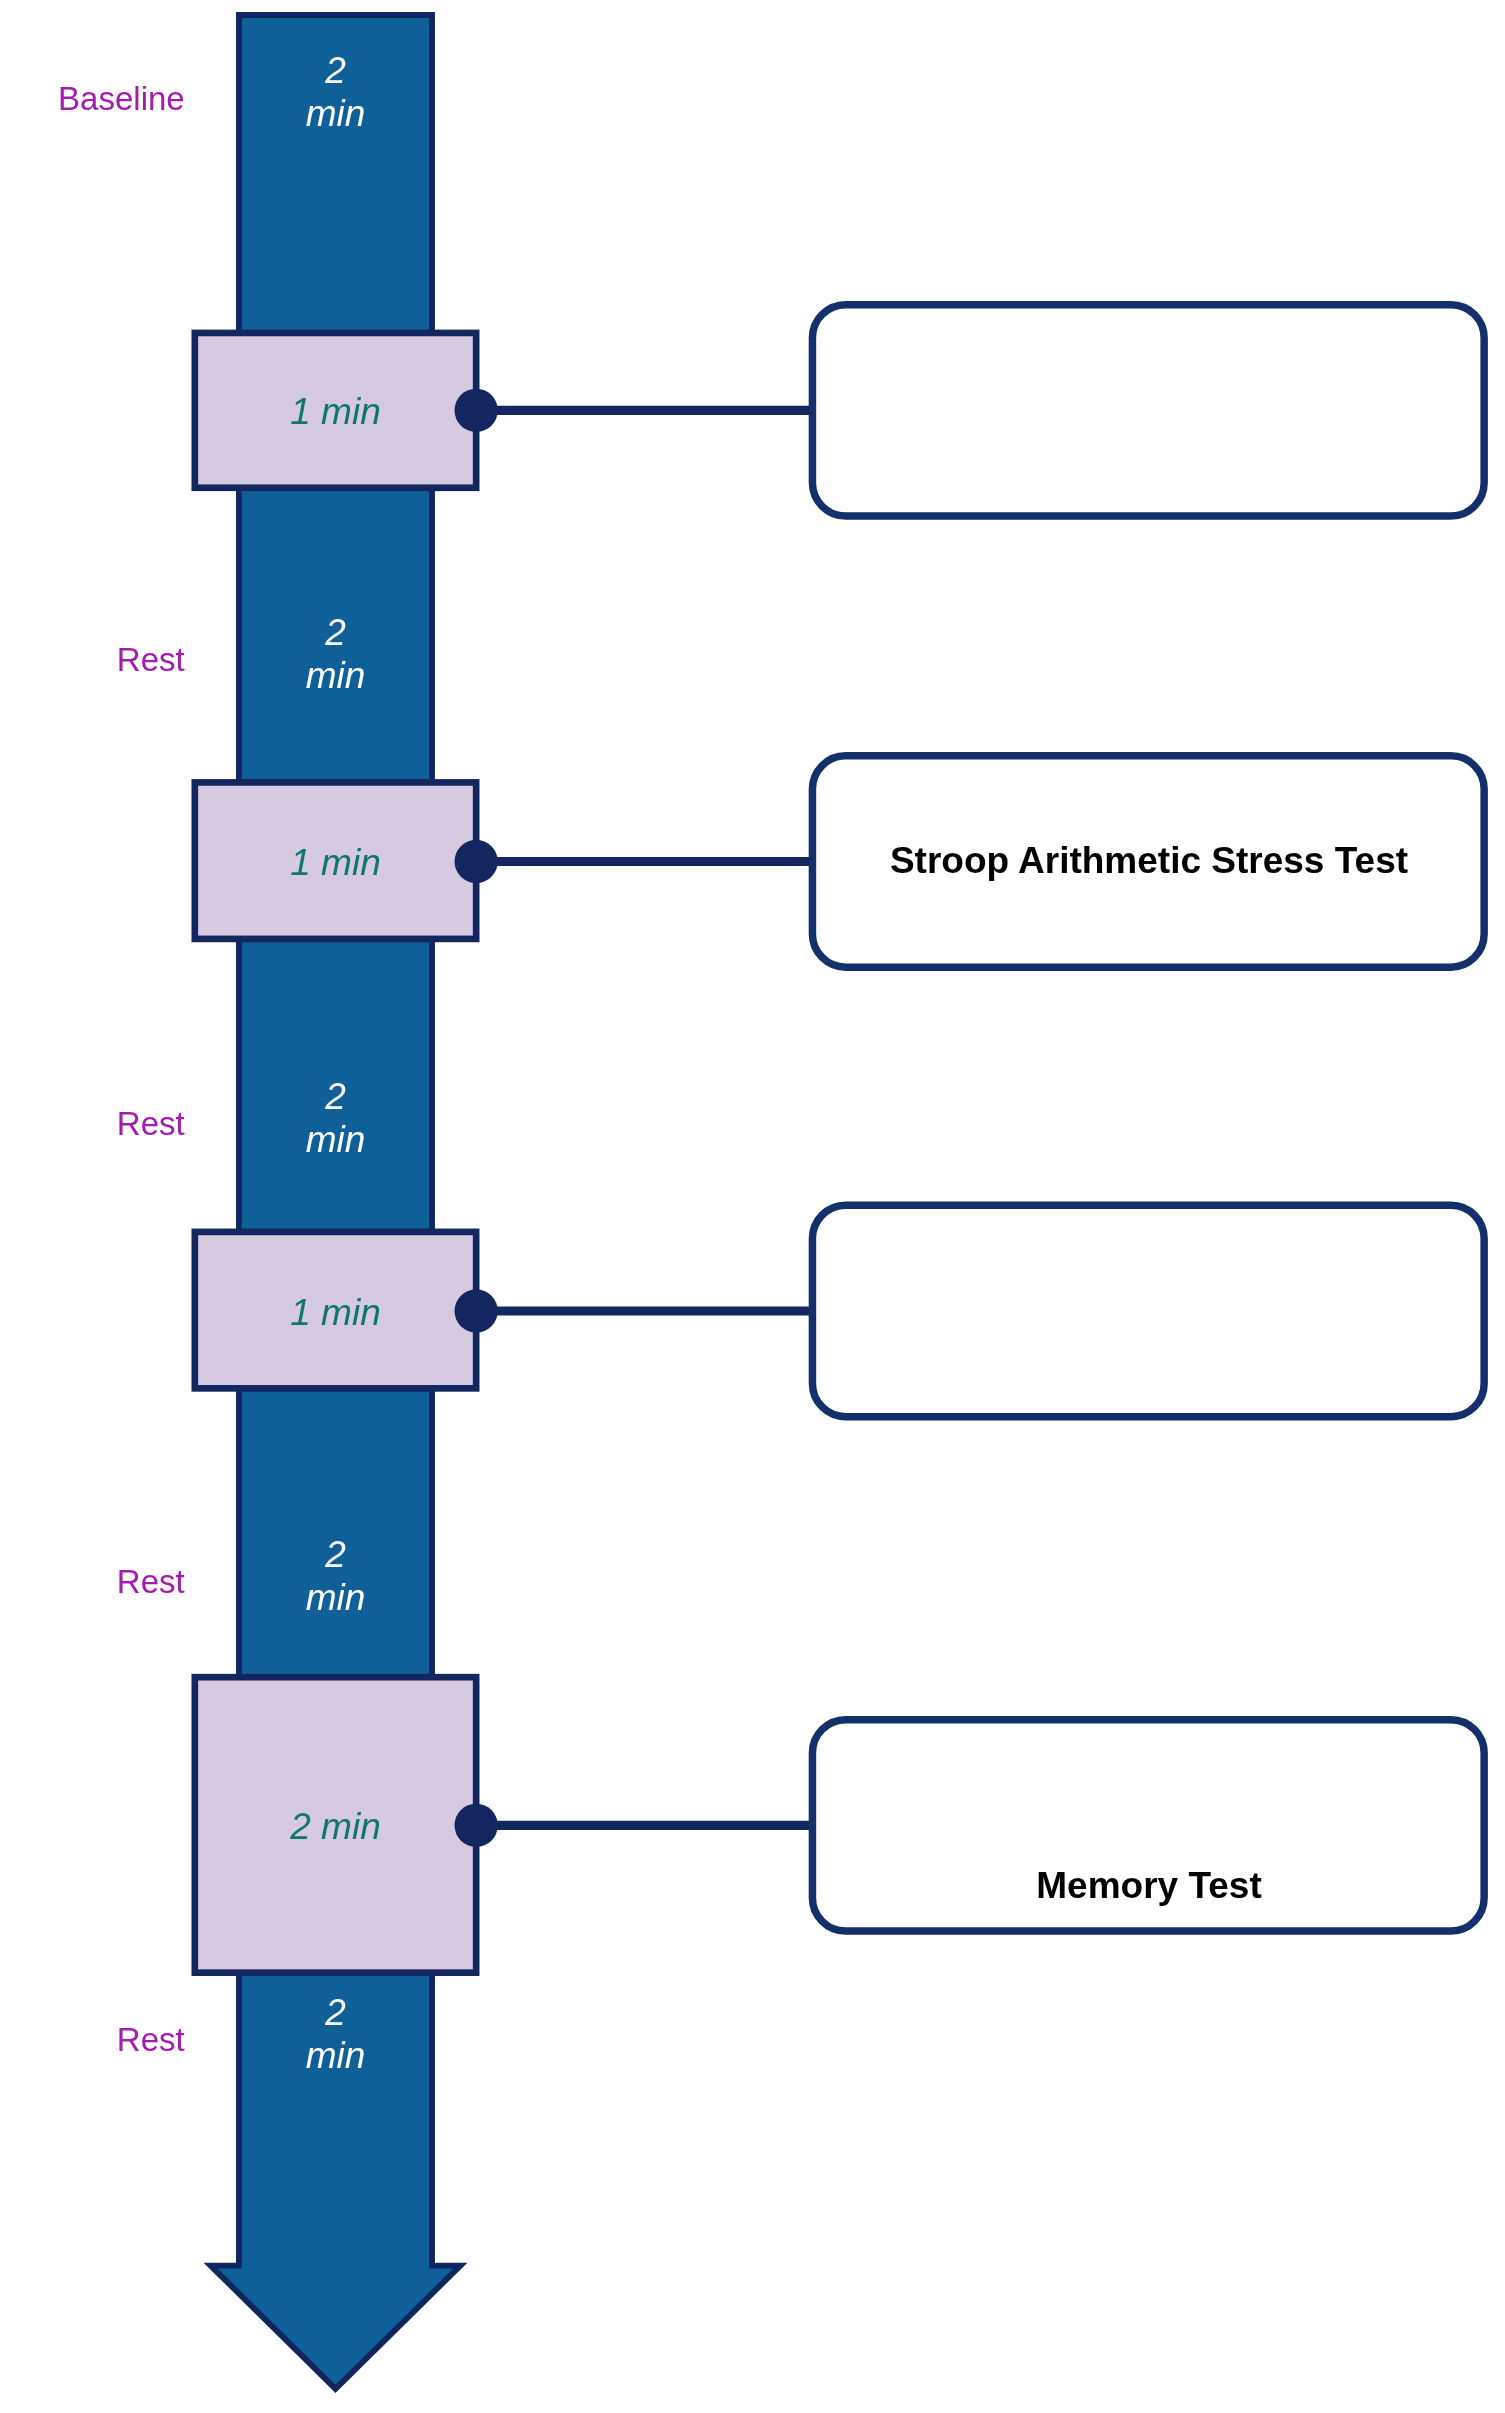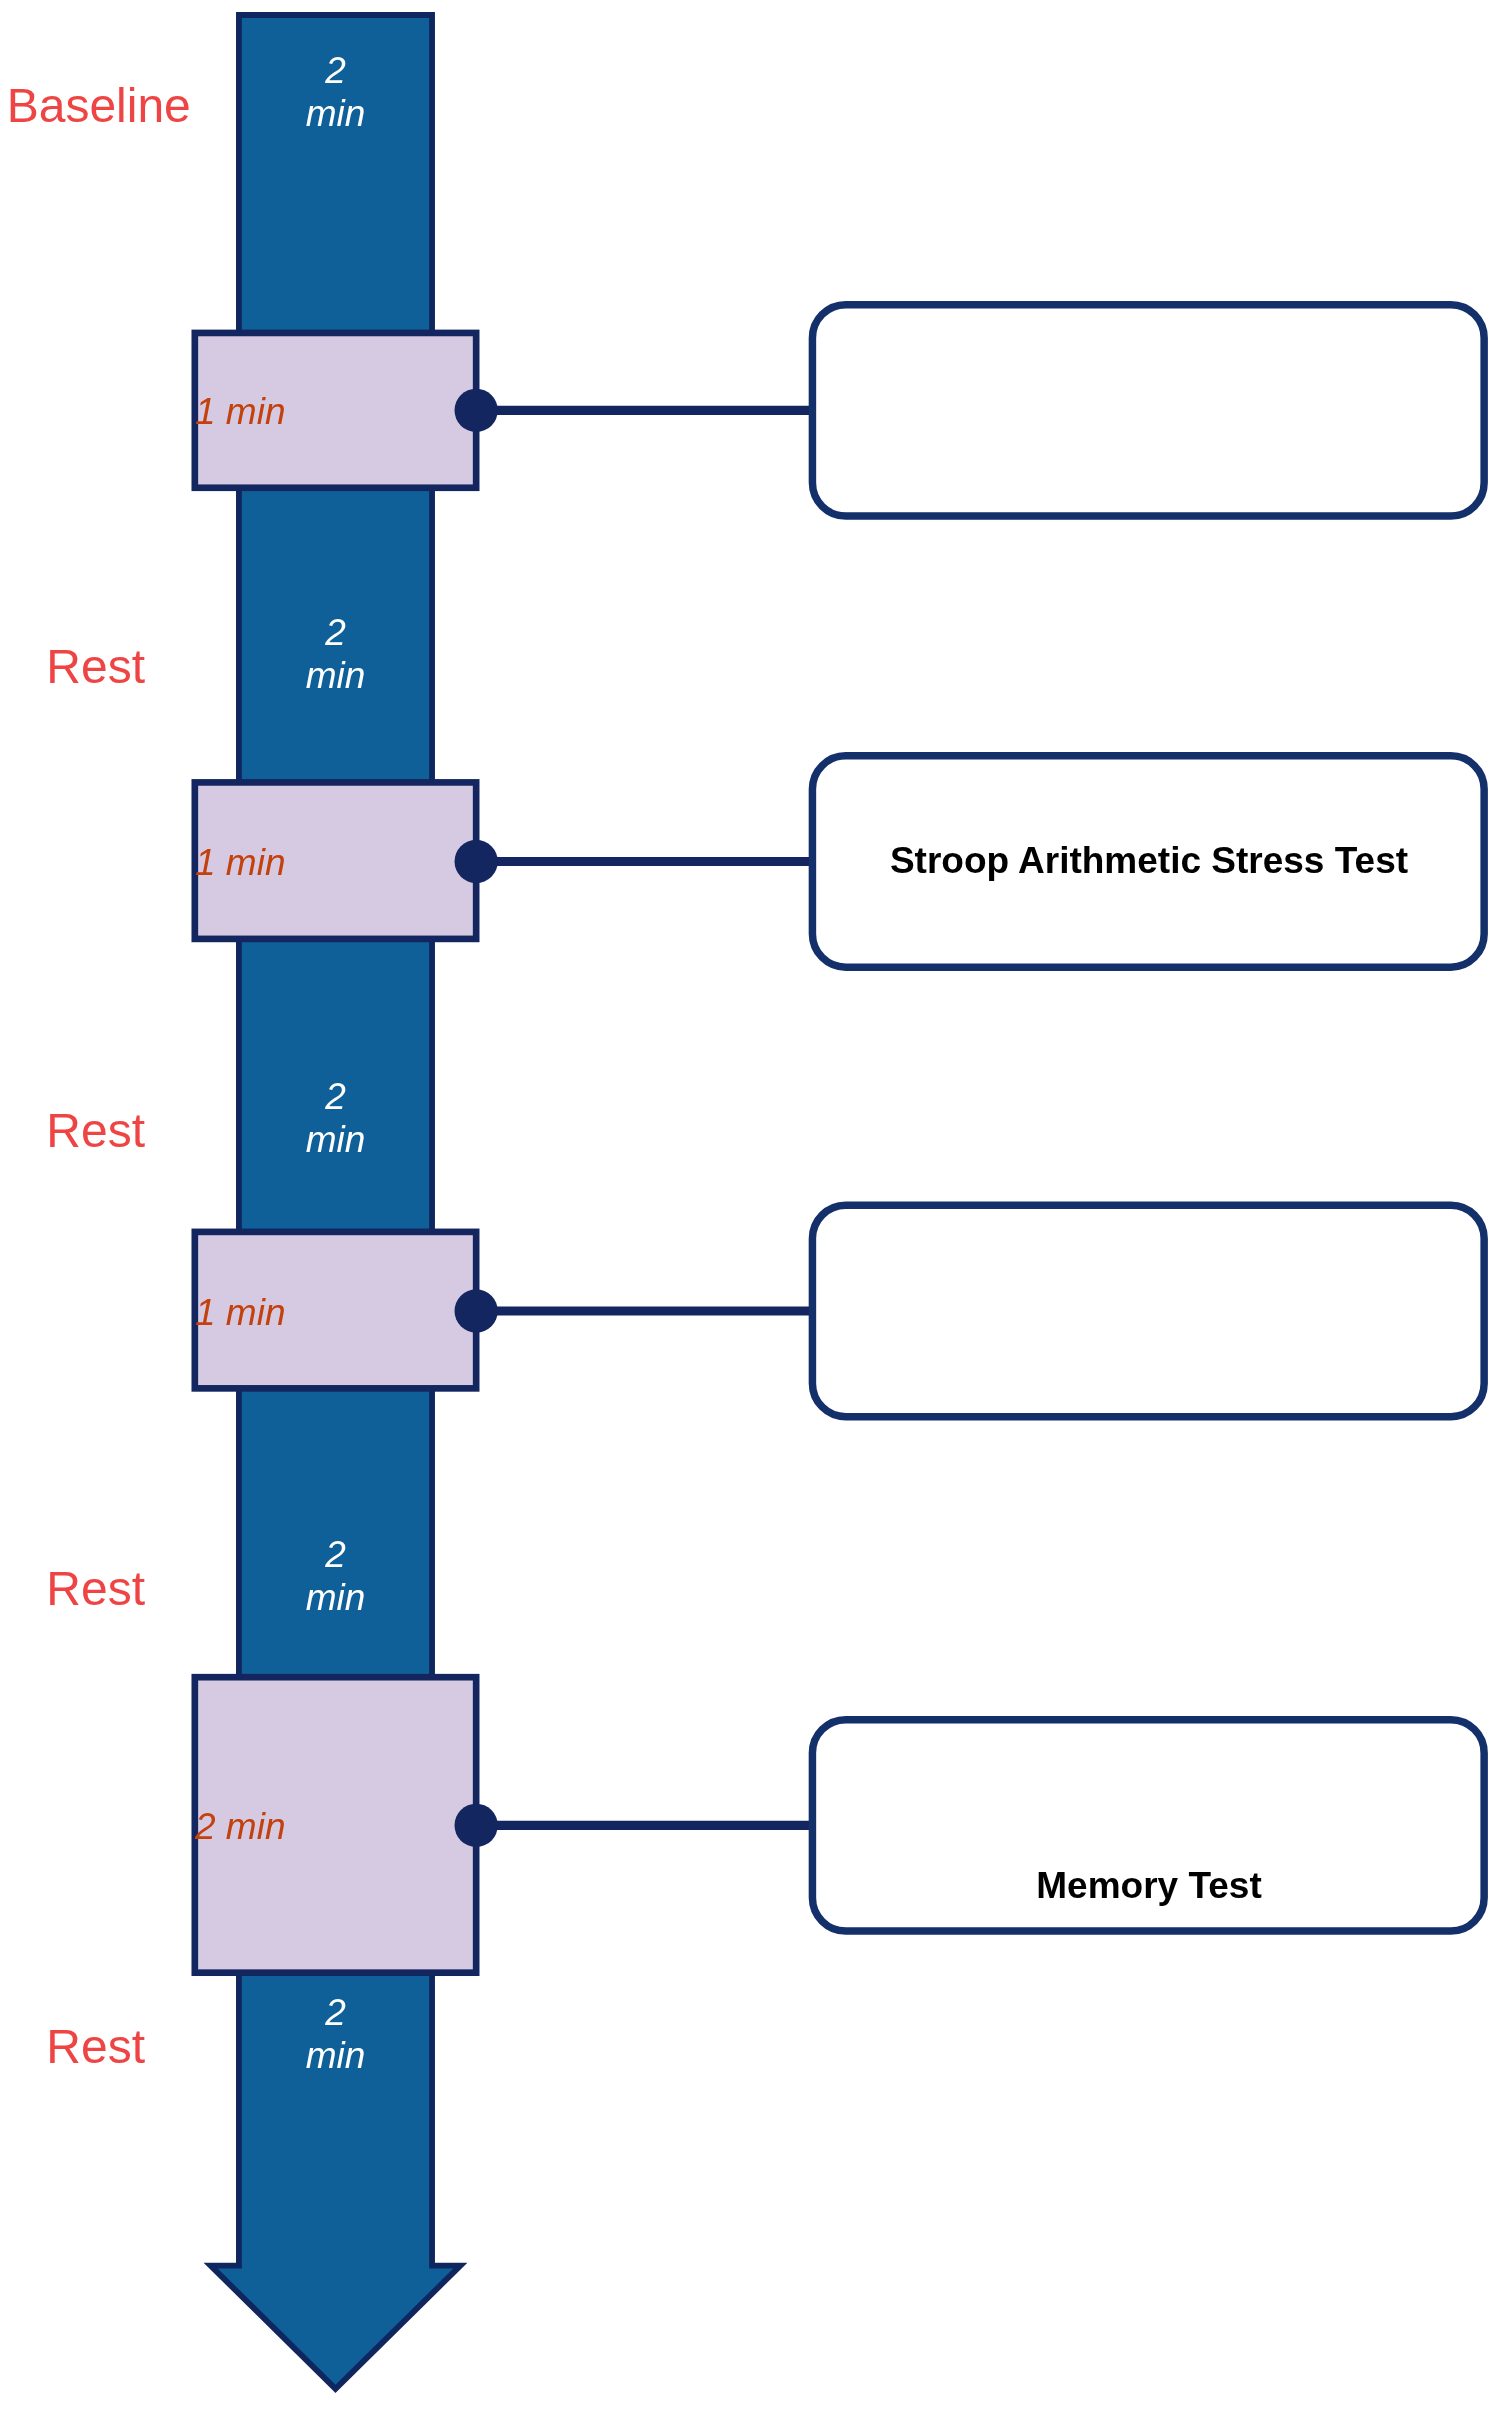--- a/index.html
+++ b/index.html
@@ -31,25 +31,25 @@
     left: 0; top: 0;
     width: 1505px;
     height: 2413px;
     pointer-events: none;
   }
   .layer > * { pointer-events: auto; }
 
   
   .phase-label {
     position: absolute;
-    color: #ef4444;
-    font-size: 48px;
+    color: #a21caf;
+    font-size: 33px;
     font-weight: 400;
     line-height: 1;
-    text-align: center;
+    text-align: right;
     white-space: nowrap;
     font-family: "Liberation Sans", sans-serif;
   }
 
   
   .shaft-duration {
     position: absolute;
     color: #ffffff;
     font-style: italic;
     font-size: 37px;
@@ -57,26 +57,26 @@
     line-height: 1.16;
     text-align: center;
     width: 193px;
     left: 239px;
     font-family: "Liberation Sans", sans-serif;
   }
 
   
   .task-duration {
     position: absolute;
-    color: #c2410c;
+    color: #0f766e;
     font-style: italic;
     font-size: 37px;
     font-weight: 400;
     line-height: 1;
-    text-align: left;
+    text-align: center;
     width: 281px;
     left: 195px;
     font-family: "Liberation Sans", sans-serif;
   }
 
   
   .callout-text {
     position: absolute;
     color: #000000;
     font-size: 37px;

